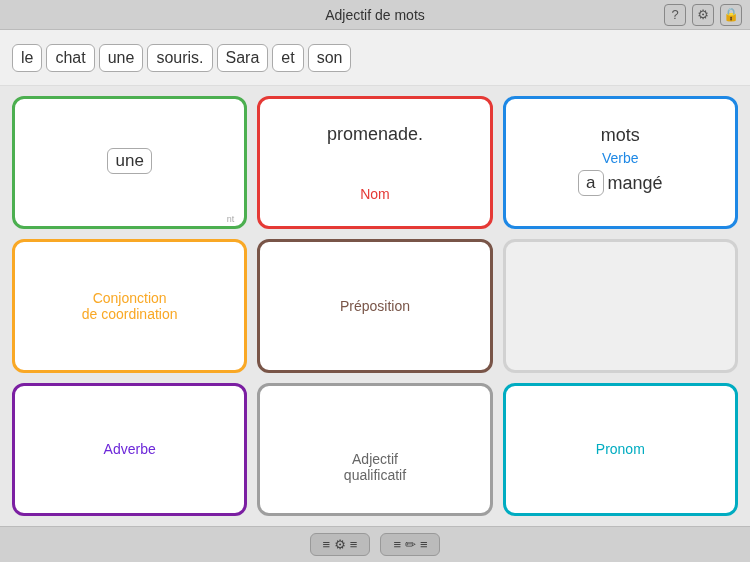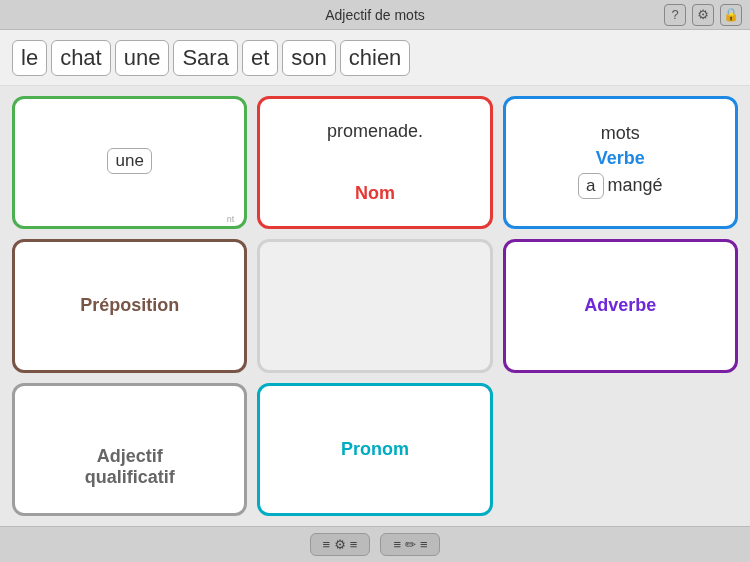--- a/index.html
+++ b/index.html
@@ -55,21 +55,21 @@
       align-items: center;
       padding: 0 12px;
       gap: 4px;
       border-bottom: 1px solid #ddd;
       flex-wrap: wrap;
     }
     .word-chip {
       border: 1.5px solid #aaa;
       border-radius: 6px;
       padding: 4px 8px;
-      font-size: 22px;
+      font-size: 16px;
       color: #333;
       background: #fff;
       cursor: pointer;
     }
 
     
     .main-grid {
       display: grid;
       grid-template-columns: 1fr 1fr 1fr;
       grid-template-rows: 1fr 1fr 1fr;
@@ -94,22 +94,22 @@
     .box-green { border-color: #4caf50; }
     .box-red { border-color: #e53935; gap: 37px; }
     .box-blue { border-color: #1e88e5; }
     .box-yellow { border-color: #f9a825; }
     .box-brown { border-color: #795548; }
     .box-purple { border-color: #7b1fa2; }
     .box-gray { border-color: #9e9e9e; }
     .box-cyan { border-color: #00acc1; padding-left: 8px; }
 
     .category-label {
-      font-size: 18px;
-      font-weight: 700;
+      font-size: 14px;
+      font-weight: 400;
       text-align: center;
     }
     .label-red { color: #e53935; text-align: right; }
     .label-blue { color: #1e88e5; }
     .label-yellow { color: #f9a825; }
     .label-brown { color: #795548; }
     .label-purple { color: #6d28d9; }
     .label-gray { color: #666; margin-top: 36px; }
     .label-cyan { color: #00acc1; }
 
@@ -179,24 +179,24 @@
     <div class="title-icon">?</div>
     <div class="title-icon">⚙</div>
     <div class="title-icon">🔒</div>
   </div>
 </div>
 
 <div class="word-strip">
   <div class="word-chip">le</div>
   <div class="word-chip">chat</div>
   <div class="word-chip">une</div>
+  <div class="word-chip">souris.</div>
   <div class="word-chip">Sara</div>
   <div class="word-chip">et</div>
   <div class="word-chip">son</div>
-  <div class="word-chip">chien</div>
 </div>
 
 <div class="main-grid">
 
   <div class="category-box box-green">
     <div class="box-words">
       <span class="box-word-chip">une</span>
     </div>
     <span class="hint-small">nt</span>
   </div>
@@ -212,20 +212,24 @@
     <div class="box-words">
       <span class="box-word">mots</span>
     </div>
     <span class="category-label label-blue">Verbe</span>
     <div class="box-words" style="margin-top:4px;">
       <span class="box-word-chip">a</span>
       <span class="box-word">mangé</span>
     </div>
   </div>
 
+  <div class="category-box box-yellow">
+    <span class="category-label label-yellow" style="white-space:pre-line; text-align:center;">Conjonction
+de coordination</span>
+  </div>
 
   <div class="category-box box-brown">
     <span class="category-label label-brown">Préposition</span>
   </div>
 
   <div class="category-box box-gray" style="opacity:0.3;">
   </div>
 
   <div class="category-box box-purple">
     <span class="category-label label-purple">Adverbe</span>

